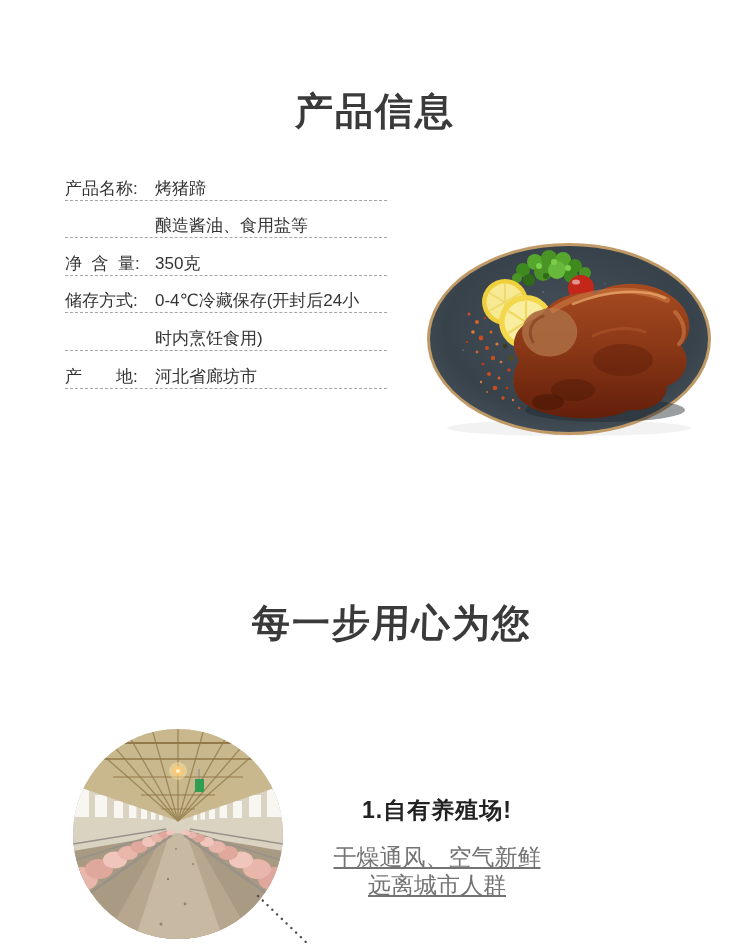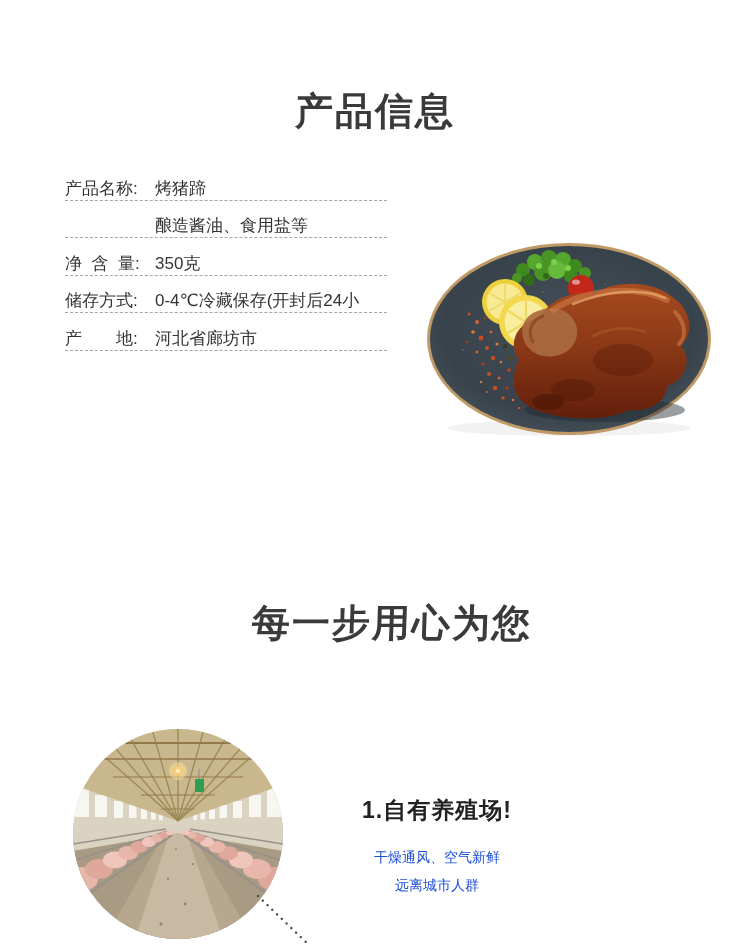--- a/index.html
+++ b/index.html
@@ -20,21 +20,21 @@
     display:flex;align-items:flex-end;height:36.6px;
     border-bottom:1px dashed #a6a6a6;font-size:17px;color:#333333;
   }
   .spec-label{flex:none;width:90px;white-space:pre;}
   .spec-value{flex:1;white-space:nowrap;}
   .plate-photo{position:absolute;left:423px;top:240px;width:292px;height:198px;}
   .farm-photo{position:absolute;left:73px;top:729px;width:210px;height:210px;}
   .dotted-connector{position:absolute;left:255px;top:893px;width:60px;height:56px;}
   .feature-text{position:absolute;left:327px;top:797px;width:220px;text-align:center;}
   .feature-heading{font-size:23px;font-weight:800;color:#222222;letter-spacing:1px;line-height:26px;margin-bottom:20px;}
-  .feature-line{font-size:14px;color:#1d4ed8;line-height:28px;}
+  .feature-line{font-size:23px;color:#737373;line-height:28px;text-decoration:underline;}
 </style>
 </head>
 <body>
 
 <div>
 
   <h1 class="big-title" id="title-product-info">产品信息</h1>
 
   <div class="spec-table">
       <div class="spec-row">
@@ -45,20 +45,24 @@
         <span class="spec-label"></span>
         <span class="spec-value">酿造酱油、食用盐等</span>
       </div>
       <div class="spec-row">
         <span class="spec-label">净  含  量:</span>
         <span class="spec-value">350克</span>
       </div>
       <div class="spec-row">
         <span class="spec-label">储存方式:</span>
         <span class="spec-value">0-4℃冷藏保存(开封后24小</span>
+      </div>
+      <div class="spec-row">
+        <span class="spec-label"></span>
+        <span class="spec-value">时内烹饪食用)</span>
       </div>
       <div class="spec-row">
         <span class="spec-label">产　　地:</span>
         <span class="spec-value">河北省廊坊市</span>
       </div>
     </div>
 
   <div class="plate-photo">
     <svg width="292" height="198" viewBox="0 0 292 198">
       <defs>

